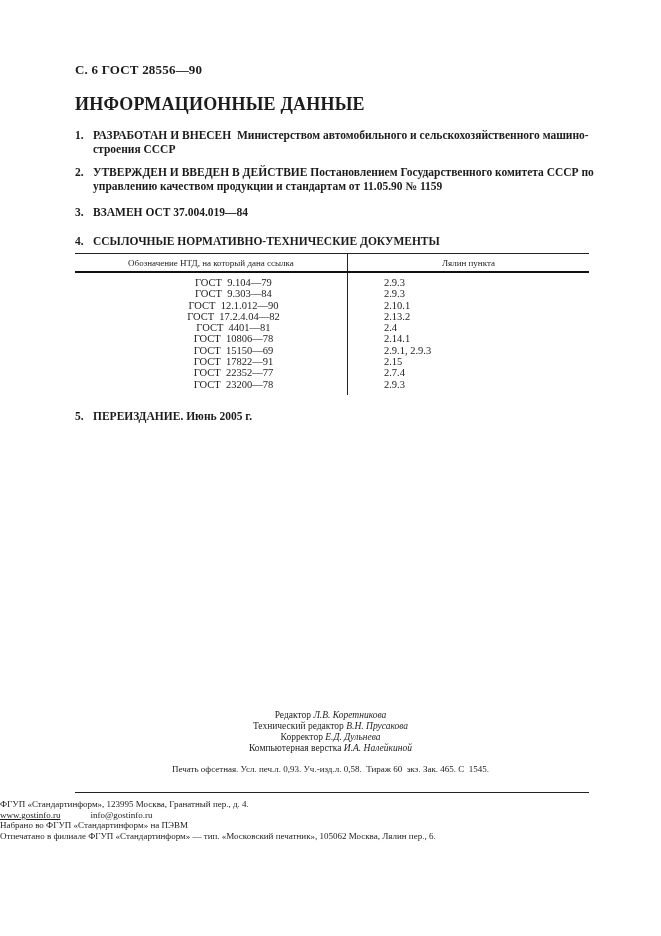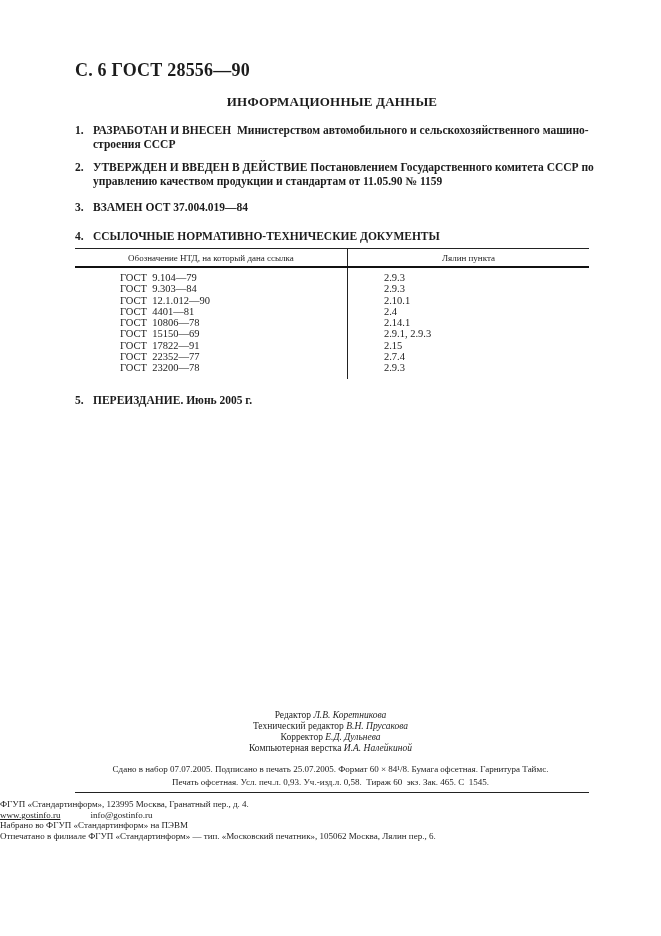--- a/index.html
+++ b/index.html
@@ -6,42 +6,42 @@
   .page {
     position:relative;
     width:661px; height:936px;
     background:#ffffff;
     color:#1c1c1c;
     font-family:"Liberation Serif", serif;
     overflow:hidden;
   }
   .content { position:absolute; left:75px; top:63px; width:514px; }
 
-  .doc-header { font-weight:bold; font-size:18px; line-height:14px; letter-spacing:0.2px; white-space:pre; }
-  .doc-title  { text-align:center; font-weight:bold; font-size:13px; margin-top:17px; letter-spacing:0.2px; }
+  .doc-header { font-weight:bold; font-size:13px; line-height:14px; letter-spacing:0.2px; white-space:pre; }
+  .doc-title  { text-align:left; font-weight:bold; font-size:18px; margin-top:17px; letter-spacing:0.2px; }
 
   .info-item { display:flex; font-weight:bold; font-size:11.5px; line-height:13.5px; }
   .info-item .num { flex:none; width:18px; }
   .info-item .txt { white-space:pre; }
   .item-1 { margin-top:14px; }
   .item-2 { margin-top:10px; }
   .item-3 { margin-top:13px; }
   .item-4 { margin-top:15px; }
   .item-5 { margin-top:15px; }
 
   table.refs { width:100%; border-collapse:collapse; margin-top:5px; border-top:1.5px solid #222; }
   table.refs th {
     font-weight:normal; font-size:9px; line-height:10px;
     padding:4px 2px 3px;
     border-bottom:2.5px solid #111;
     text-align:center;
   }
   table.refs th.c1, table.refs td.c1 { width:53%; border-right:1px solid #222; }
   table.refs td { font-size:10.5px; line-height:11.3px; padding:0; white-space:pre; vertical-align:top; }
-  table.refs td.c1 { padding-left:45px; }
+  table.refs td.c1 { padding-left:45px;text-align:center; }
   table.refs td.c2 { padding-left:36px; }
   table.refs tr.first td { padding-top:4px; }
   table.refs tr.last  td { padding-bottom:5px; }
 
   .credits { position:absolute; top:710px; left:0; width:100%; text-align:center; font-size:9.5px; line-height:11px; }
   .credit-name { font-style:italic; }
 
   .imprint { position:absolute; top:763px; left:0; width:100%; text-align:center; font-size:9px; line-height:12.5px; }
   .imprint .line { white-space:pre; }
 
@@ -96,20 +96,24 @@
         </tr>
         <tr>
           <td class="c1">ГОСТ  9.303—84</td>
           <td class="c2">2.9.3</td>
         </tr>
         <tr>
           <td class="c1">ГОСТ  12.1.012—90</td>
           <td class="c2">2.10.1</td>
         </tr>
         <tr>
+          <td class="c1">ГОСТ  17.2.4.04—82</td>
+          <td class="c2">2.13.2</td>
+        </tr>
+        <tr>
           <td class="c1">ГОСТ  4401—81</td>
           <td class="c2">2.4</td>
         </tr>
         <tr>
           <td class="c1">ГОСТ  10806—78</td>
           <td class="c2">2.14.1</td>
         </tr>
         <tr>
           <td class="c1">ГОСТ  15150—69</td>
           <td class="c2">2.9.1, 2.9.3</td>
@@ -149,21 +153,20 @@
       <span>Корректор</span>
       <span class="credit-name">Е.Д. Дульнева</span>
     </div>
     <div class="credit-line">
       <span>Компьютерная верстка</span>
       <span class="credit-name">И.А. Налейкиной</span>
     </div>
   </div>
 
   <div class="imprint">
-    <div class="line">Сдано в набор 07.07.2005. Подписано в печать 25.07.2005. Формат 60 × 84¹/8. Бумага офсетная. Гарнитура Таймс.</div>
     <div class="line">Печать офсетная. Усл. печ.л. 0,93. Уч.-изд.л. 0,58.  Тираж 60  экз. Зак. 465. С  1545.</div>
   </div>
 
   <div class="rule"></div>
 
   <div class="publisher">
     <div>ФГУП «Стандартинформ», 123995 Москва, Гранатный пер., д. 4.</div>
     <div>
       <span class="site">www.gostinfo.ru</span><span>info@gostinfo.ru</span>
     </div>

